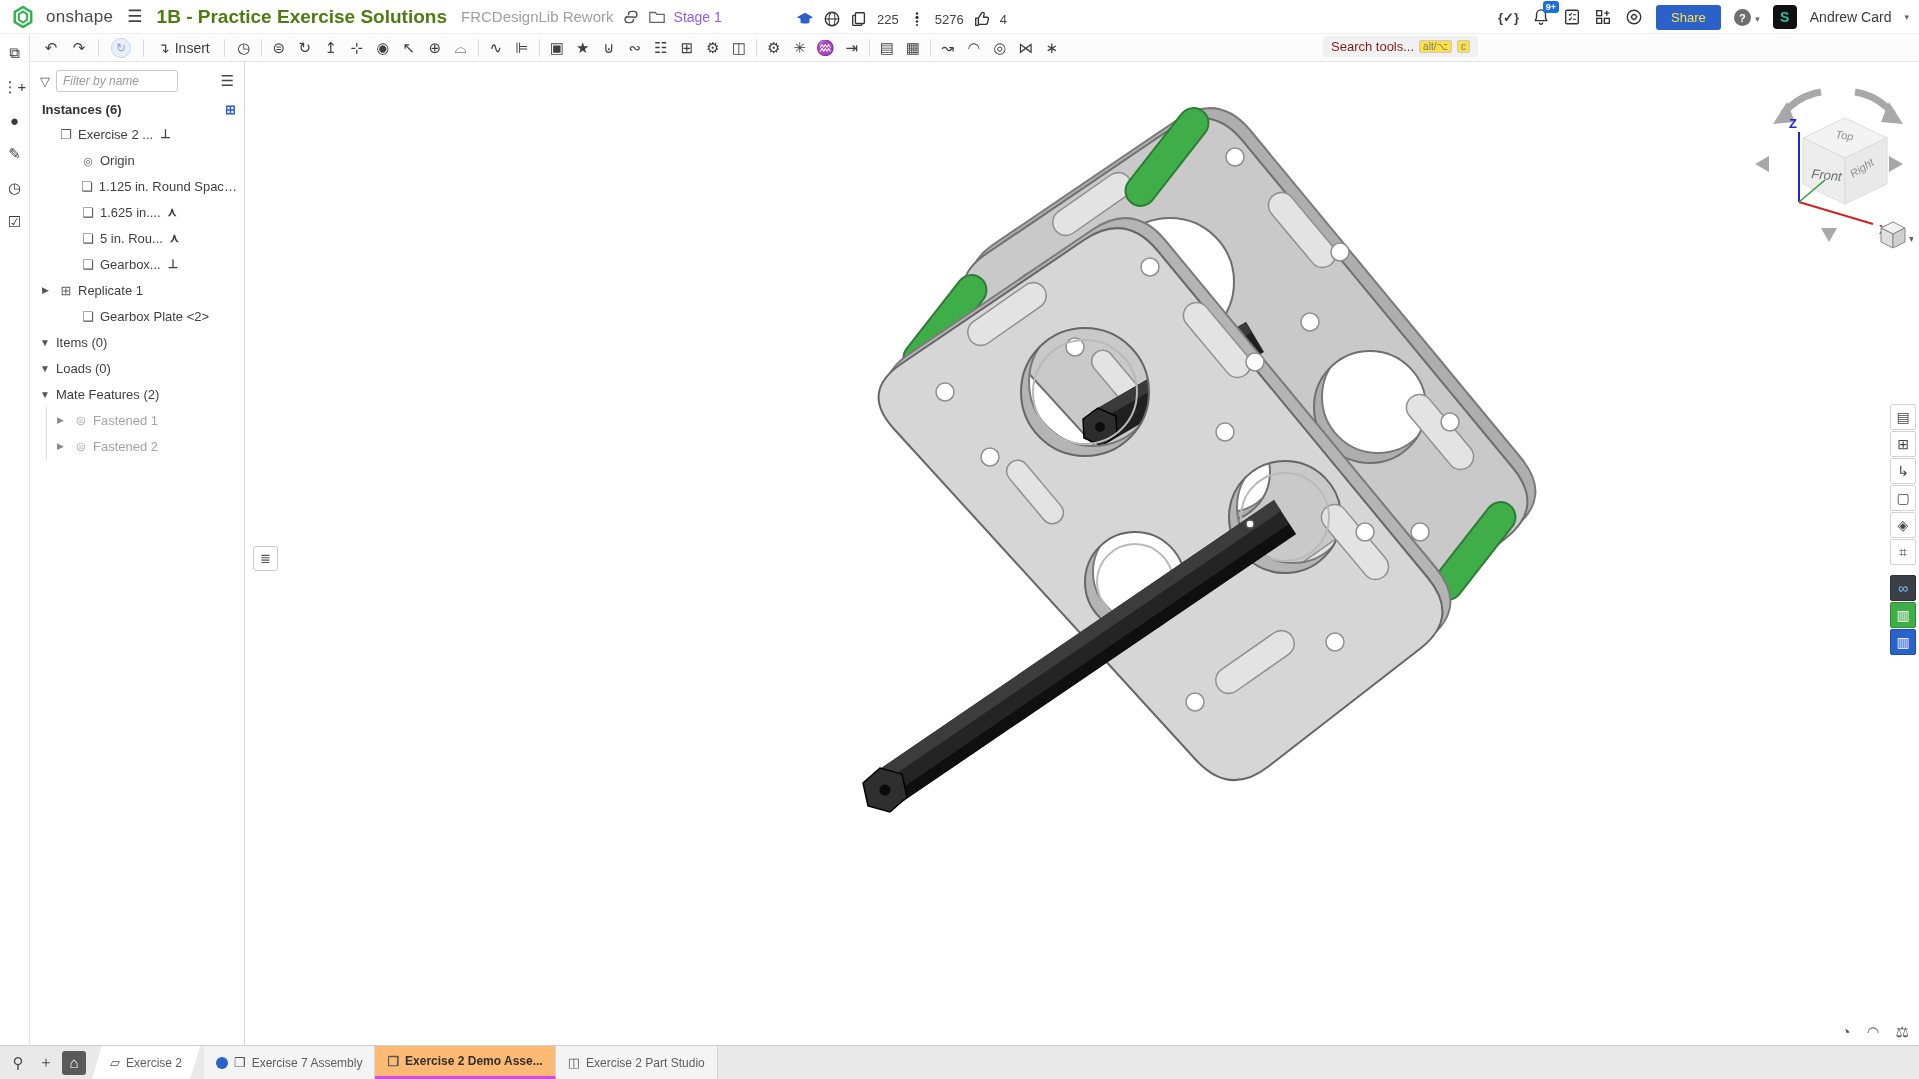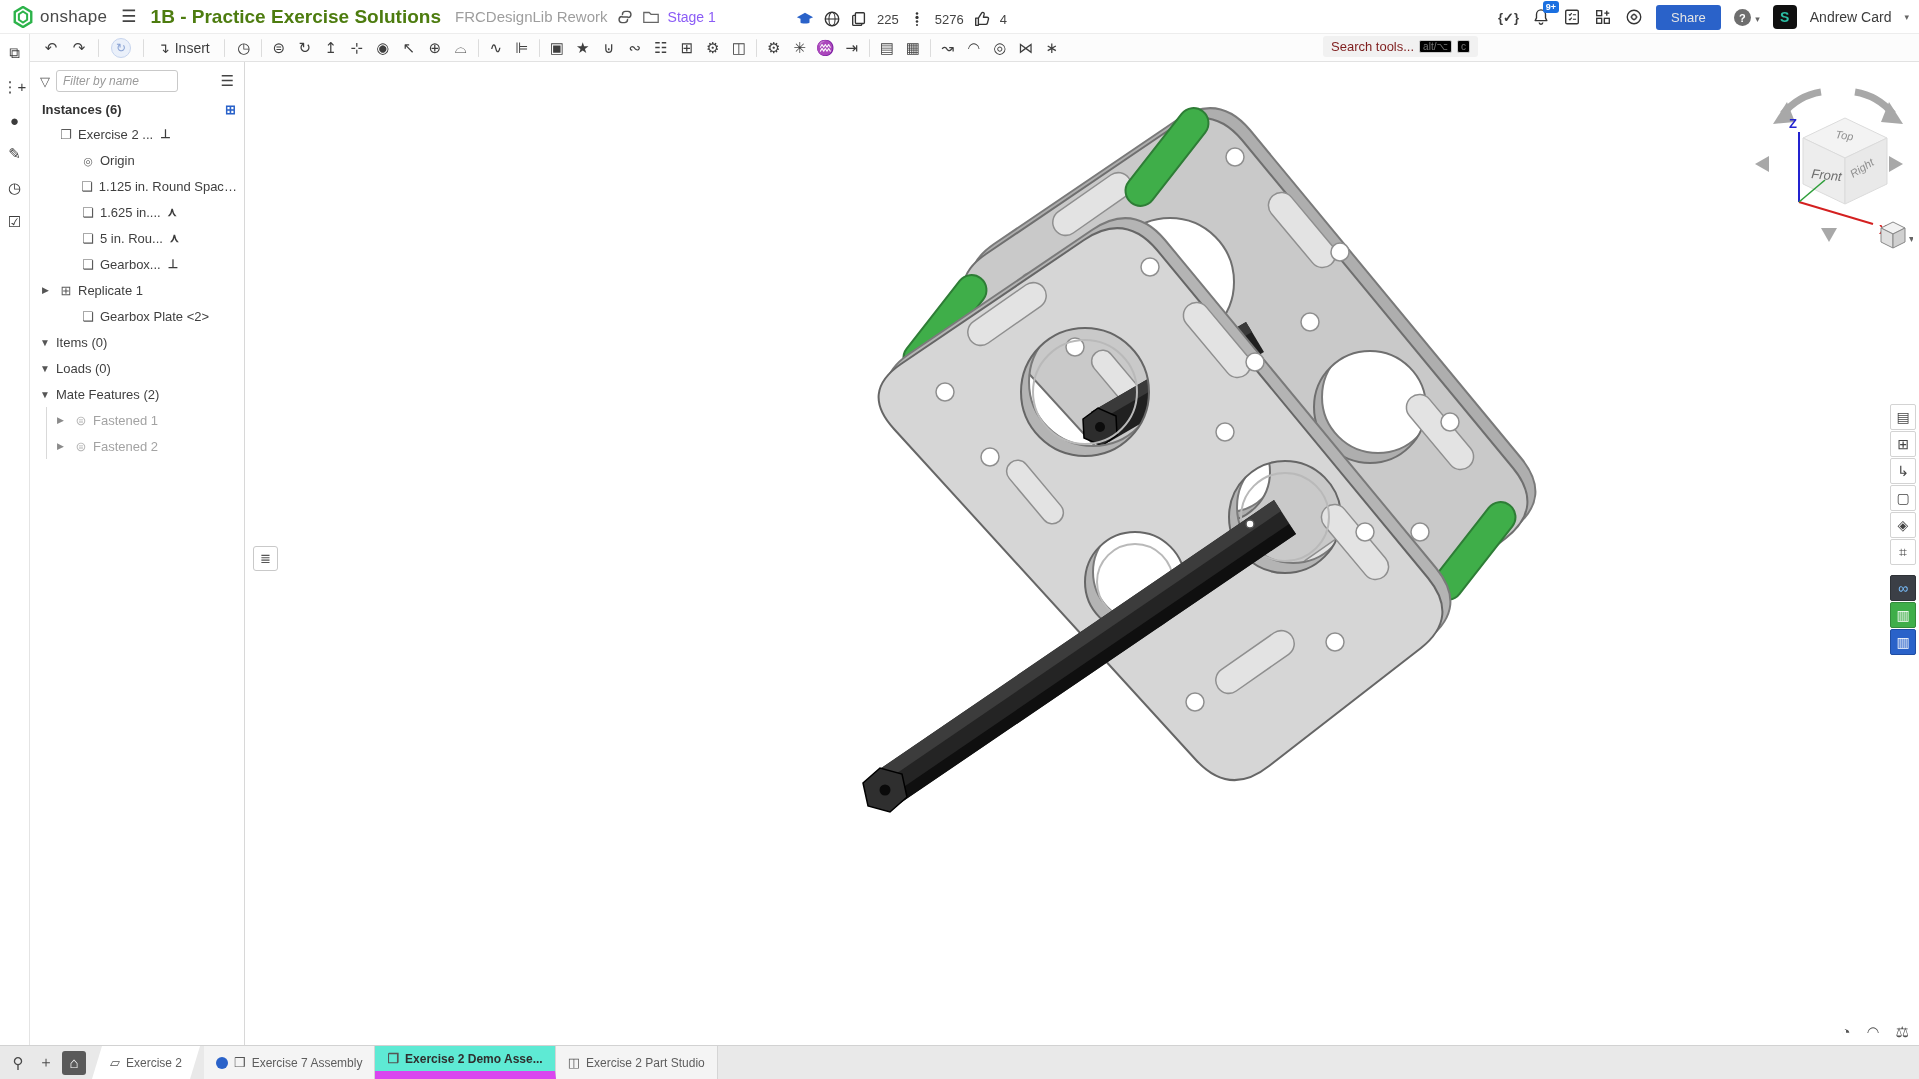--- a/index.html
+++ b/index.html
@@ -3,36 +3,36 @@
 <meta charset="utf-8">
 <style>
   * { margin:0; padding:0; box-sizing:border-box; }
   html,body { width:1919px; height:1079px; overflow:hidden; background:#fff;
     font-family:"Liberation Sans", sans-serif; color:#3c3c3c; }
 
   
   #topbar { position:absolute; left:0; top:0; width:1919px; height:34px; background:#fff;
     display:flex; align-items:center; border-bottom:1px solid #ededed; z-index:30; }
   .tb-left { display:flex; align-items:center; gap:8px; padding-left:12px; }
-  .logo-wrap { display:flex; align-items:center; gap:6px; }
+  .logo-wrap { display:flex; align-items:center; gap:12px; }
   .logo-hex { width:22px; height:22px; }
   .logo-word { font-size:17px; color:#4a4a4a; letter-spacing:.3px; }
   .hamburger { font-size:17px; color:#444; padding:0 6px; cursor:pointer; }
   .doc-title { font-size:19px; font-weight:bold; color:#4d7c0f; white-space:nowrap; }
   .doc-sub { font-size:15px; color:#9e9e9e; margin-left:6px; white-space:nowrap; }
   .mini-ic { width:18px; height:18px; display:inline-block; vertical-align:middle; }
   .ws-label { font-size:14px; color:#8b5cf6; }
   .tb-center { position:absolute; left:796px; top:0; height:38px; display:flex; align-items:center; gap:9px; }
   .stat-num { font-size:13px; color:#444; }
   .tb-right { position:absolute; right:10px; top:0; height:34px; display:flex; align-items:center; gap:13px; }
   .codecheck { font-size:13px; color:#3c3c3c; font-weight:bold; }
   .bell-wrap { position:relative; }
   .badge { position:absolute; top:-7px; right:-9px; background:#1a6fe0; color:#fff; font-size:9px;
     border-radius:3px; padding:1px 3px; font-weight:bold; }
-  .share-btn { background:#2a62c9; color:#e5e5e5; font-size:13px; border:none; border-radius:3px;
+  .share-btn { background:#2a62c9; color:#fde047; font-size:13px; border:none; border-radius:3px;
     padding:5px 15px; cursor:pointer; }
   .help-circle { width:17px; height:17px; background:#6e6e6e; color:#fff; border-radius:50%;
     font-size:11px; font-weight:bold; display:inline-flex; align-items:center; justify-content:center; }
   .caret { font-size:9px; color:#666; }
   .avatar { width:24px; height:24px; background:#101010; border-radius:4px; color:#2bbfa4;
     font-weight:bold; font-size:14px; display:inline-flex; align-items:center; justify-content:center; }
   .user-name { font-size:14px; color:#3c3c3c; }
 
   
   #toolbar { position:absolute; left:30px; top:34px; width:1889px; height:28px; background:#fcfcfc;
@@ -40,21 +40,21 @@
   .tbtn { background:none; border:none; font-size:15px; color:#3f3f3f; width:26px; height:24px;
     display:inline-flex; align-items:center; justify-content:center; cursor:pointer; border-radius:3px; }
   .tbtn.sep { width:1px; height:18px; background:#dcdcdc; padding:0; margin:0 4px; cursor:default; }
   .sync-circ { width:20px; height:20px; border-radius:50%; background:#eaf0fa; color:#8aa3d4;
     border:1px solid #c6d4ee; font-size:12px; display:inline-flex; align-items:center; justify-content:center; margin:0 6px; }
   .insert-btn { background:none; border:none; display:inline-flex; align-items:center; gap:5px;
     font-size:14px; color:#3c3c3c; padding:2px 8px; cursor:pointer; }
   .search-tools { position:absolute; left:1293px; top:2px; display:flex; align-items:center; gap:5px;
     background:#f1f1f1; padding:3px 8px; border-radius:3px; cursor:text; }
   .search-tools .st-label { font-size:13px; color:#7f1d1d; }
-  .kbd { font-size:10px; color:#777; border:1px solid #c9c9c9; background:#000000; border-radius:2px; padding:0 3px; }
+  .kbd { font-size:10px; color:#777; border:1px solid #c9c9c9; background:#fde047; border-radius:2px; padding:0 3px; }
 
   
   #leftrail { position:absolute; left:0; top:34px; width:30px; height:1011px; background:#fff;
     border-right:1px solid #e4e4e4; display:flex; flex-direction:column; align-items:center;
     padding-top:10px; gap:16px; z-index:20; }
   .rail-ic { font-size:15px; color:#3c3c3c; cursor:pointer; width:24px; text-align:center; }
 
   
   #sidebar { position:absolute; left:30px; top:62px; width:215px; height:983px; background:#fff;
     border-right:1px solid #d8d8d8; z-index:15; font-size:13px; }
@@ -121,21 +121,21 @@
     border-right:1px solid #d5d5d5; cursor:pointer; white-space:nowrap; background:#f4f4f4; }
   .tab .tab-ic { font-size:13px; color:#555; }
   .tab.t-folder { clip-path:polygon(10px 0, 100% 0, calc(100% - 10px) 100%, 0 100%); background:#fff;
     padding:0 18px; border-right:none; margin-right:4px; }
   .tab.t-folder .tab-ic::before { content:"▱"; }
   .tab.t-asm .tab-ic::before { content:"❒"; }
   .tab.t-ps .tab-ic::before { content:"◫"; }
   .tab.has-badge .tab-badge { display:inline-block; }
   .tab-badge { display:none; width:12px; height:12px; border-radius:50%; background:#2a62c9; color:#fff;
     font-size:9px; line-height:12px; text-align:center; }
-  .tab.active { background:#5eead4; color:#2f2f2f; border-bottom:8px solid #d946ef; font-weight:bold; }
+  .tab.active { background:#fdba74; color:#2f2f2f; border-bottom:3px solid #d946ef; font-weight:bold; }
 </style>
 </head>
 <body>
 
 <div id="topbar">
   <div class="tb-left">
     <span class="logo-wrap">
       <svg class="logo-hex" viewBox="0 0 24 24">
         <polygon points="12,1 21,6.5 21,17.5 12,23 3,17.5 3,6.5" fill="none" stroke="#2cb34a" stroke-width="2.6"></polygon>
         <polygon points="12,6 16.5,9 16.5,15 12,18 7.5,15 7.5,9" fill="none" stroke="#2cb34a" stroke-width="2.2"></polygon>

